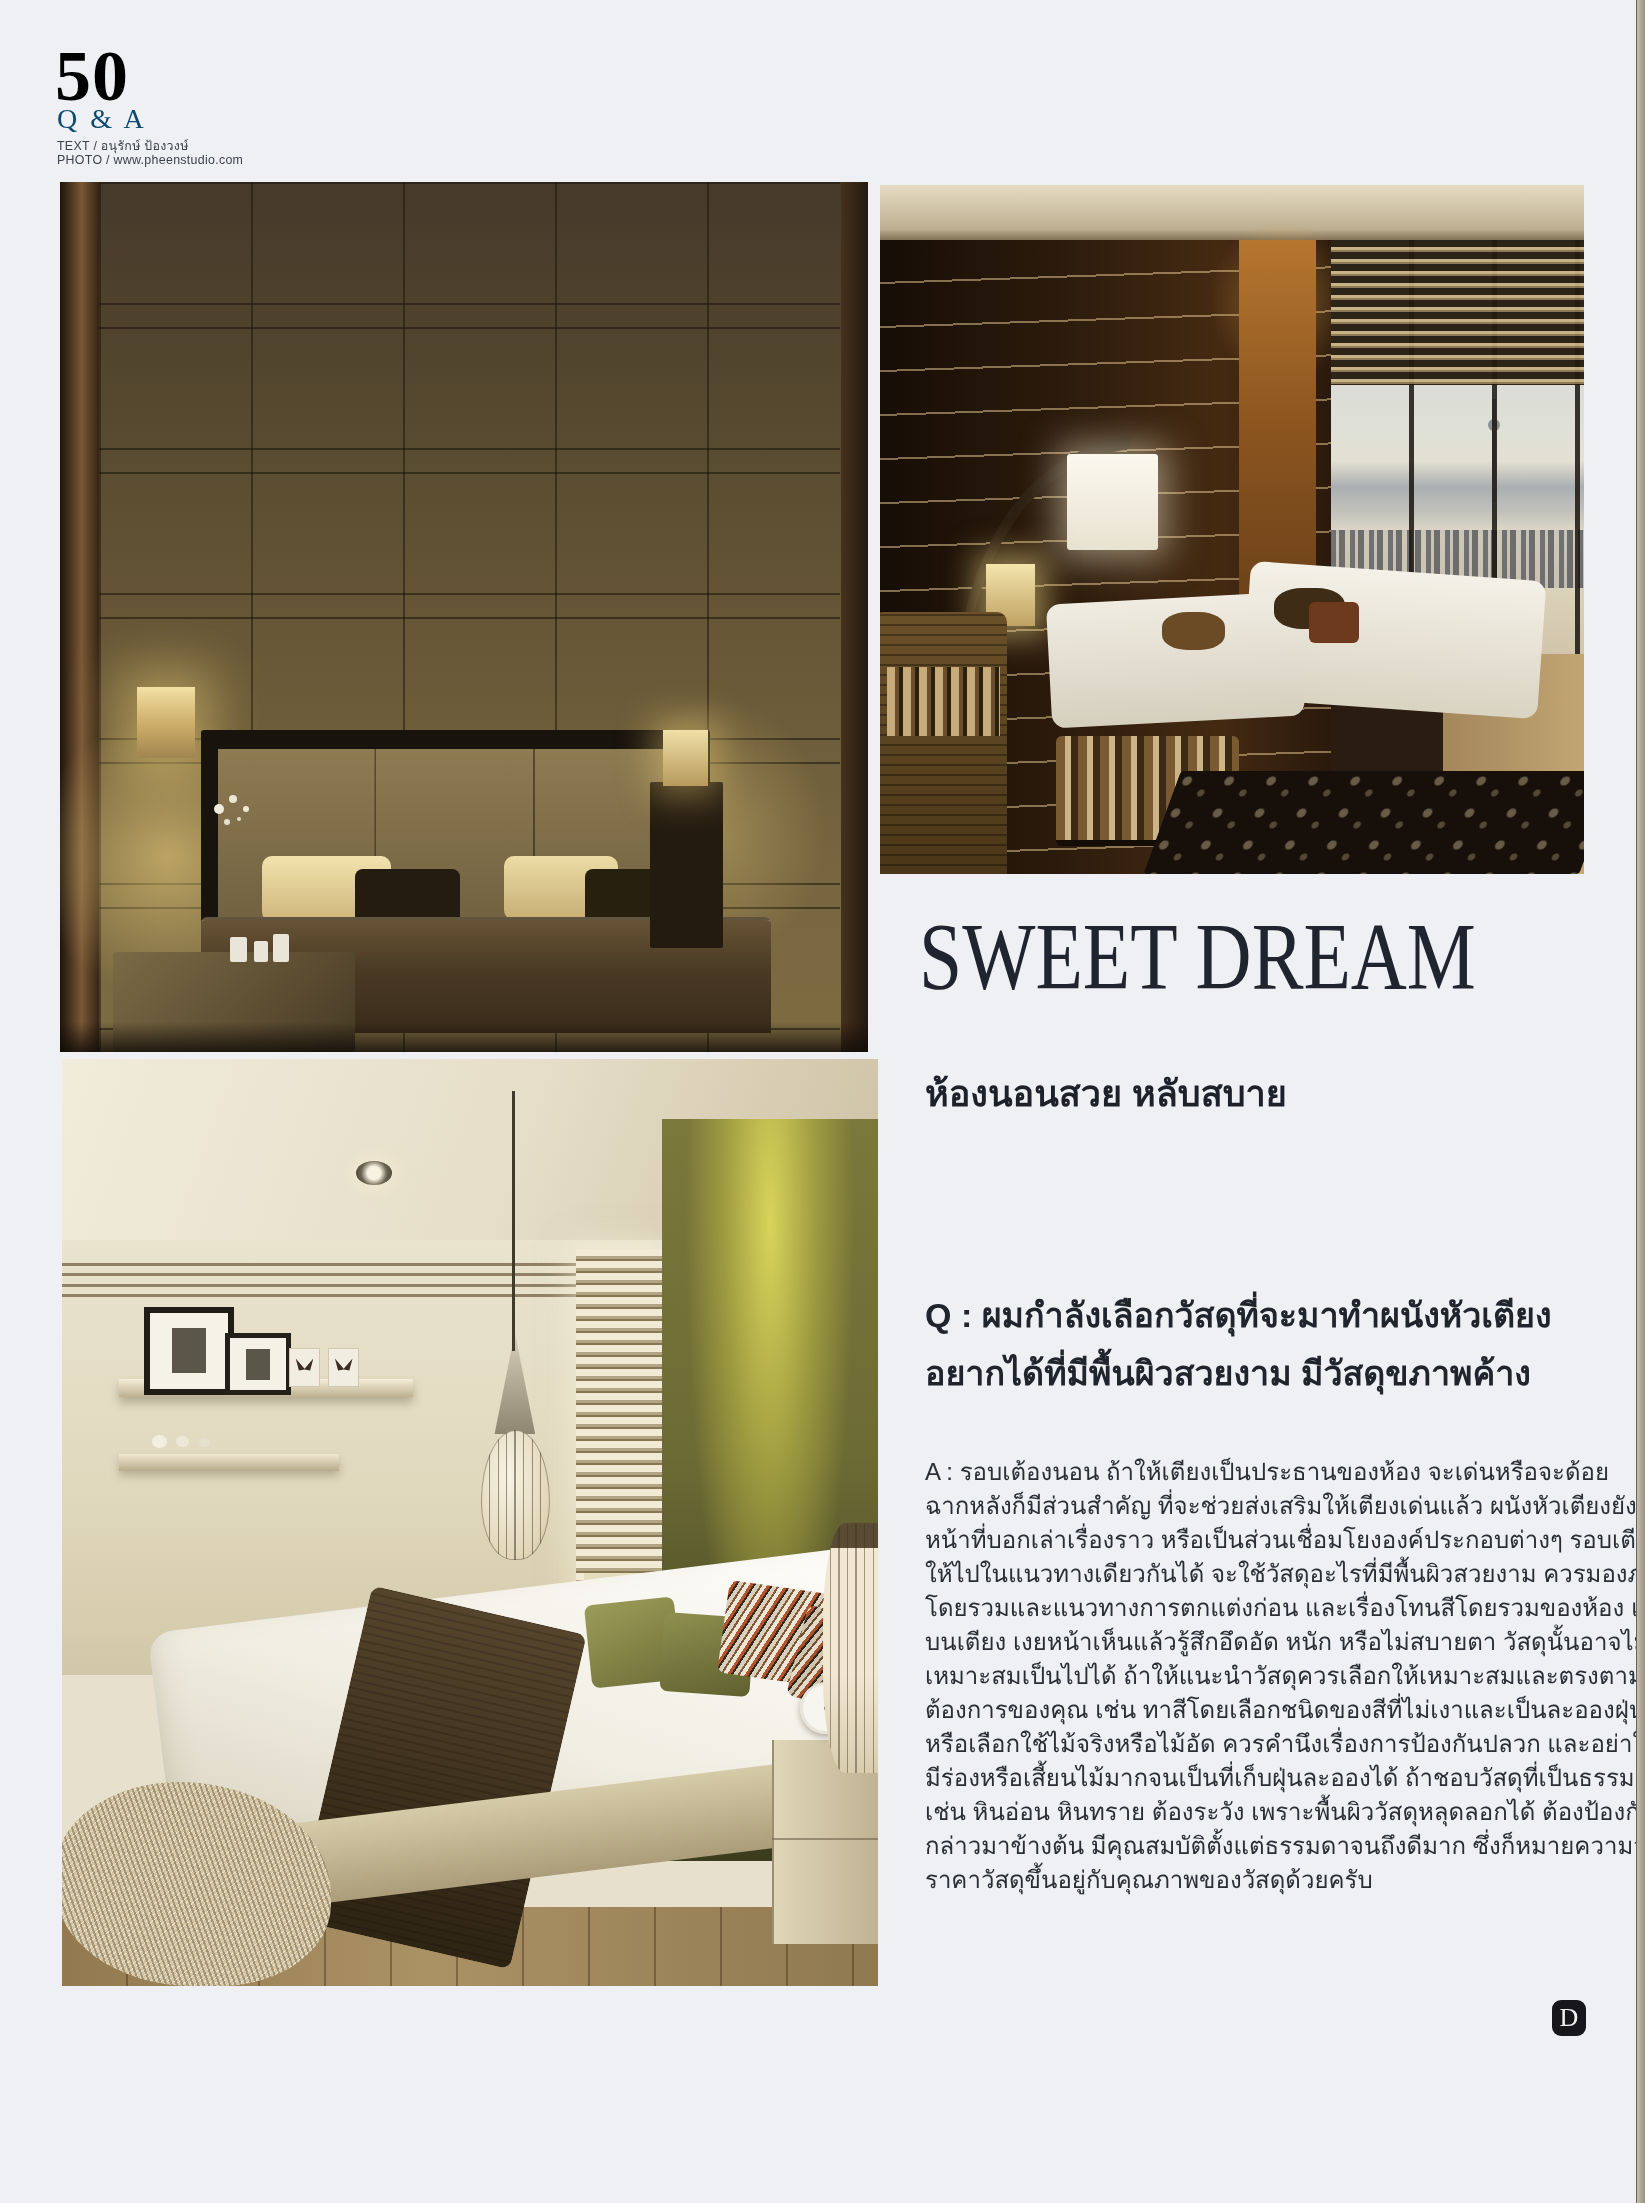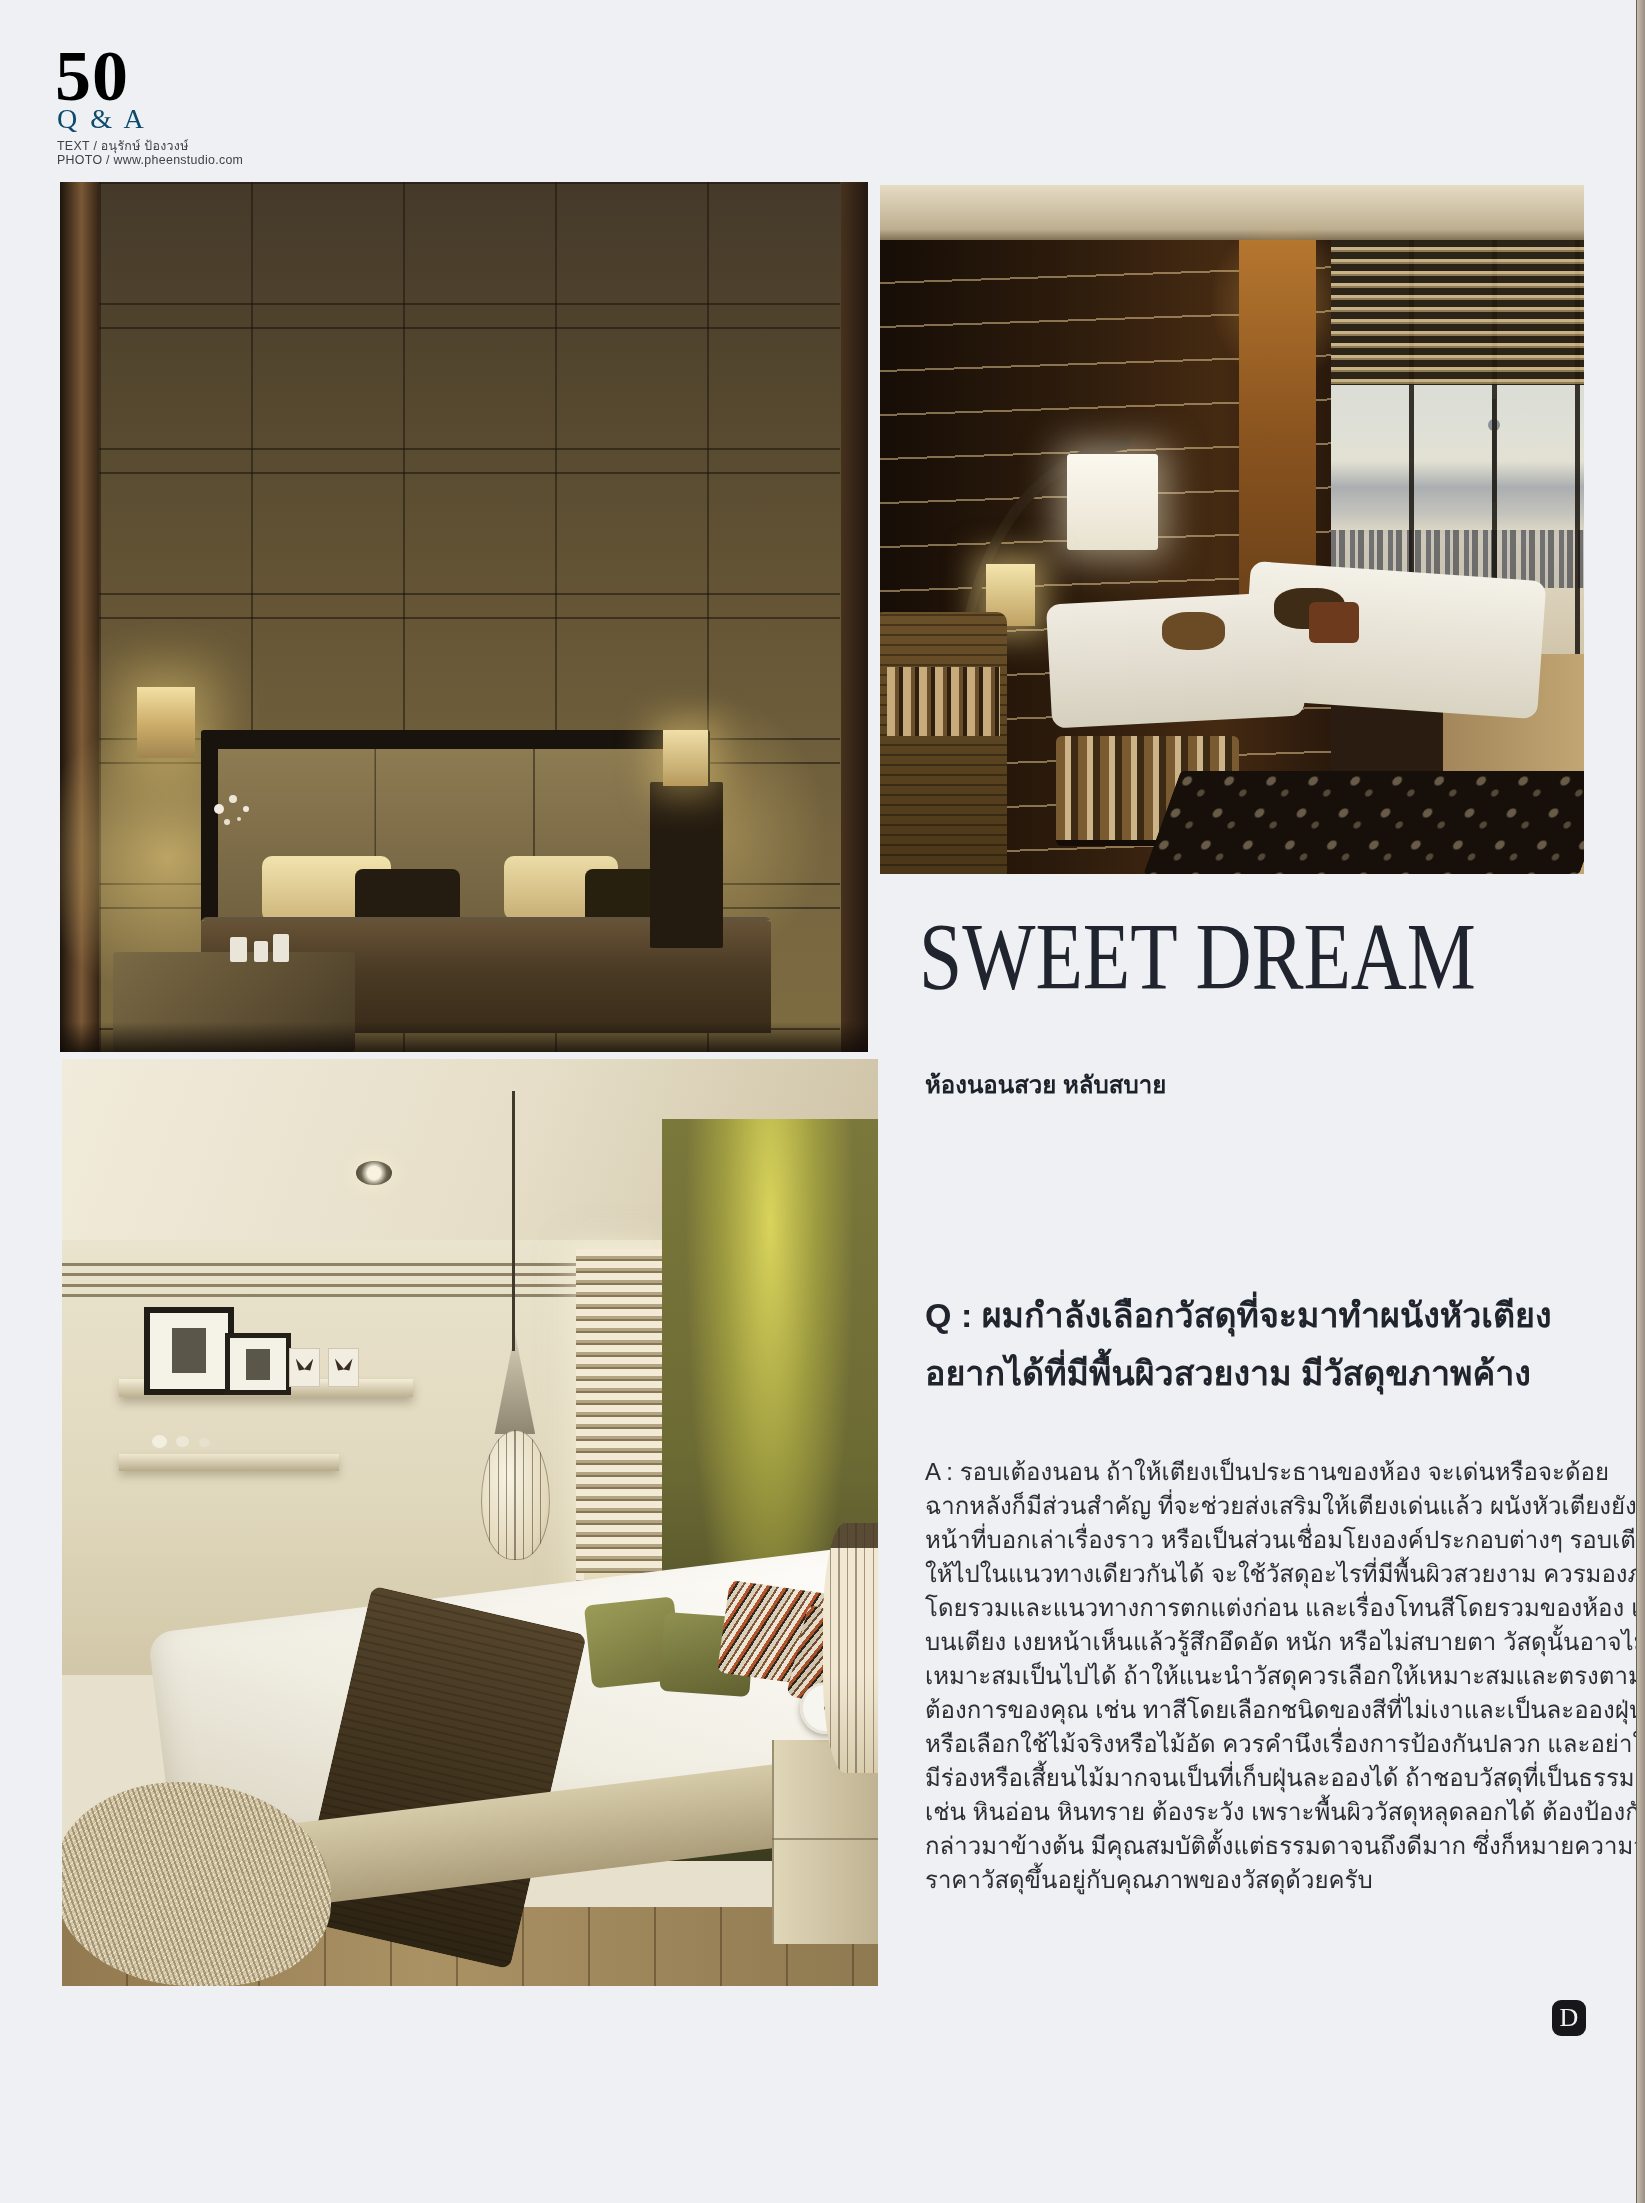--- a/index.html
+++ b/index.html
@@ -11,21 +11,21 @@
   
   .page-num{left:55px;top:40px;font-family:"Liberation Serif",serif;font-size:72px;line-height:1;
             font-weight:600;color:#000000;letter-spacing:1px;}
   .section-label{left:57px;top:103px;font-family:"Liberation Serif",serif;font-size:28px;color:#0c4a6e;letter-spacing:3px;}
   .credit{left:57px;font-size:12.4px;color:#3d424b;letter-spacing:0.3px;}
   .credit.t1{top:136px;} .credit.t2{top:153px;}
 
   
   .main-title{left:919px;top:910px;font-family:"Liberation Serif",serif;font-size:80px;line-height:1;
               color:#20242e;transform:scale(.97,1.18);transform-origin:left top;white-space:nowrap;}
-  .subtitle{left:925px;top:1065px;font-size:24px;font-weight:bold;color:#1d222a;white-space:nowrap;}
+  .subtitle{left:925px;top:1065px;font-size:36px;font-weight:bold;color:#1d222a;white-space:nowrap;}
   .q-block{left:925px;top:1286px;width:677px;}
   .q-line{font-size:34px;font-weight:bold;color:#20252d;line-height:58px;white-space:nowrap;}
   .a-block{left:925px;top:1455px;width:677px;}
   .a-line{font-size:24px;color:#2a2e35;line-height:34px;white-space:nowrap;}
 
   
   .d-logo{left:1552px;top:2000px;width:34px;height:36px;background:#17171b;border-radius:9px;
           display:flex;align-items:center;justify-content:center;}
   .d-logo span{font-family:"Liberation Serif",serif;font-size:26px;color:#f2f2ee;line-height:1;}
 

